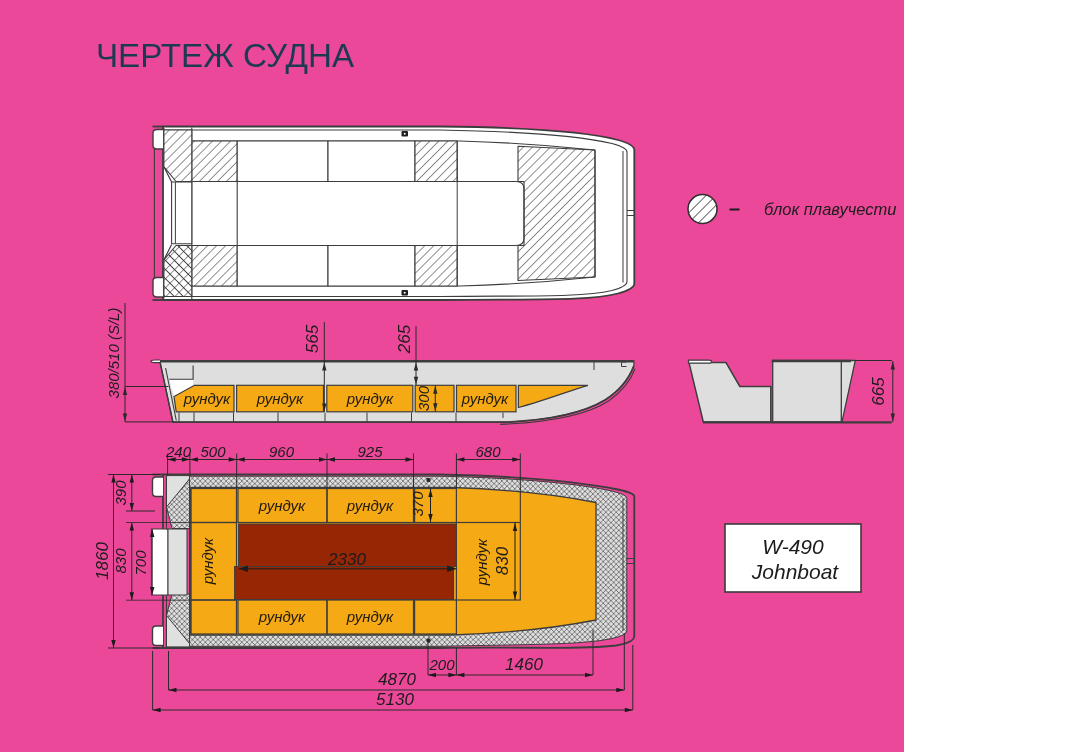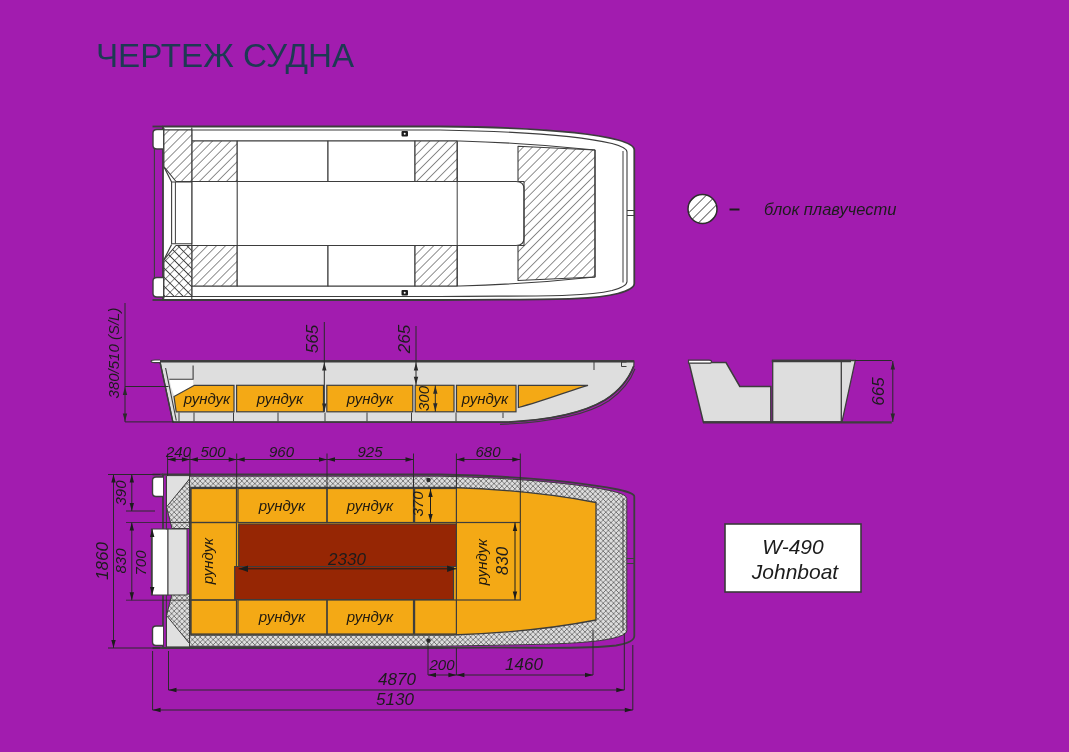--- a/index.html
+++ b/index.html
@@ -1,16 +1,16 @@
 <!DOCTYPE html>
 <html><head>
 <meta charset="utf-8">
 <style>
   html,body{margin:0;padding:0;background:#ffffff;}
-  .wrap{position:relative;width:1069px;height:752px;overflow:hidden;background:#a21caf;}
+  .wrap{position:relative;width:904px;height:752px;overflow:hidden;background:#ec4899;}
   svg{position:absolute;left:0;top:0;}
   text{font-family:"Liberation Sans",sans-serif;}
   .d{font:italic 15px "Liberation Sans",sans-serif;fill:#1c1c1c;}
   .d2{font:italic 17px "Liberation Sans",sans-serif;fill:#1c1c1c;}
   .lbl{font:italic 15px "Liberation Sans",sans-serif;fill:#201a10;}
 </style>
 </head>
 <body>
 <div class="wrap">
 <svg width="1069" height="752" viewBox="0 0 1069 752">

